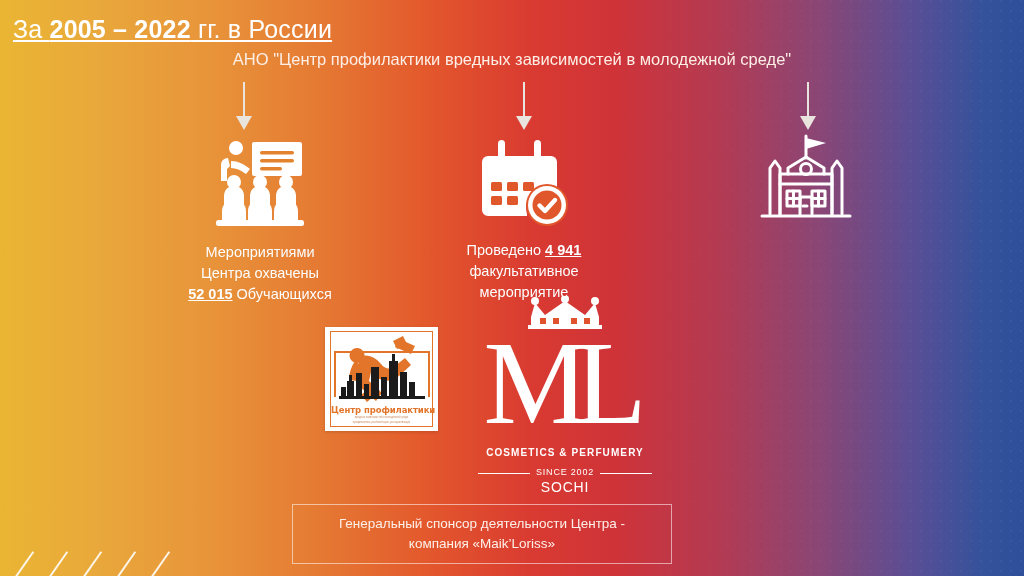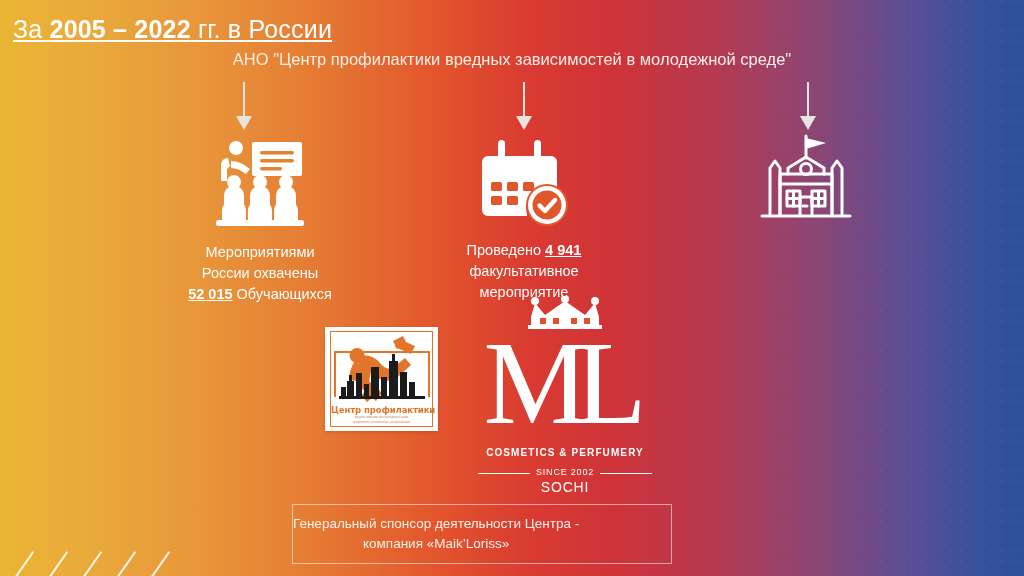--- a/index.html
+++ b/index.html
@@ -124,21 +124,21 @@
   #ml-sub2{
     position:absolute;left:0;right:0;top:0;color:#fff;font-size:9px;
     letter-spacing:.8px;line-height:1.25;
   }
   #ml-sub3{color:#fff;font-size:14px;letter-spacing:.8px;margin-top:-4px;}
 
   
   #sponsor{
     position:absolute;left:292px;top:504px;width:378px;height:58px;
     border:1px solid rgba(255,255,255,.55);
-    display:flex;align-items:center;justify-content:flex-start;
+    display:flex;align-items:center;justify-content:center;
     color:#fdf0e9;font-size:13.5px;line-height:1.5;text-align:center;
   }
 
   
   #slashes{position:absolute;left:0;bottom:0;width:190px;height:48px;}
   #slashes i{
     position:absolute;bottom:-2px;width:2px;height:32px;background:#fdfaf4;
     transform:rotate(35deg);transform-origin:bottom center;opacity:.95;
   }
 </style>
@@ -194,21 +194,21 @@
           <circle cx="48" cy="62" r="7.5"></circle>
           <path d="M36 86 v-11 c0 -6.5 5 -11 12 -11 s12 4.5 12 11 v11 z"></path>
           <circle cx="74" cy="62" r="7.5"></circle>
           <path d="M62 86 v-11 c0 -6.5 5 -11 12 -11 s12 4.5 12 11 v11 z"></path>
         </g>
         <rect x="4" y="84" width="88" height="6" rx="2.5" fill="#ffffff"></rect>
       </svg>
     </span>
     <div class="col-text">
       <span>Мероприятиями</span><br>
-      <span>России охвачены</span><br>
+      <span>Центра охвачены</span><br>
       <span class="u">52 015</span><span> Обучающихся</span>
     </div>
   </div>
 
   <div class="col" id="col2">
     <span class="icon-wrap">
       <svg width="96" height="94" viewBox="0 0 96 94" fill="none">
         <rect x="22" y="6" width="7" height="20" rx="3.5" fill="#ffffff"></rect>
         <rect x="58" y="6" width="7" height="20" rx="3.5" fill="#ffffff"></rect>
         <path d="M12 22 h63 a6 6 0 0 1 6 6 v14 h-75 v-14 a6 6 0 0 1 6 -6 z" fill="#ffffff"></path>

